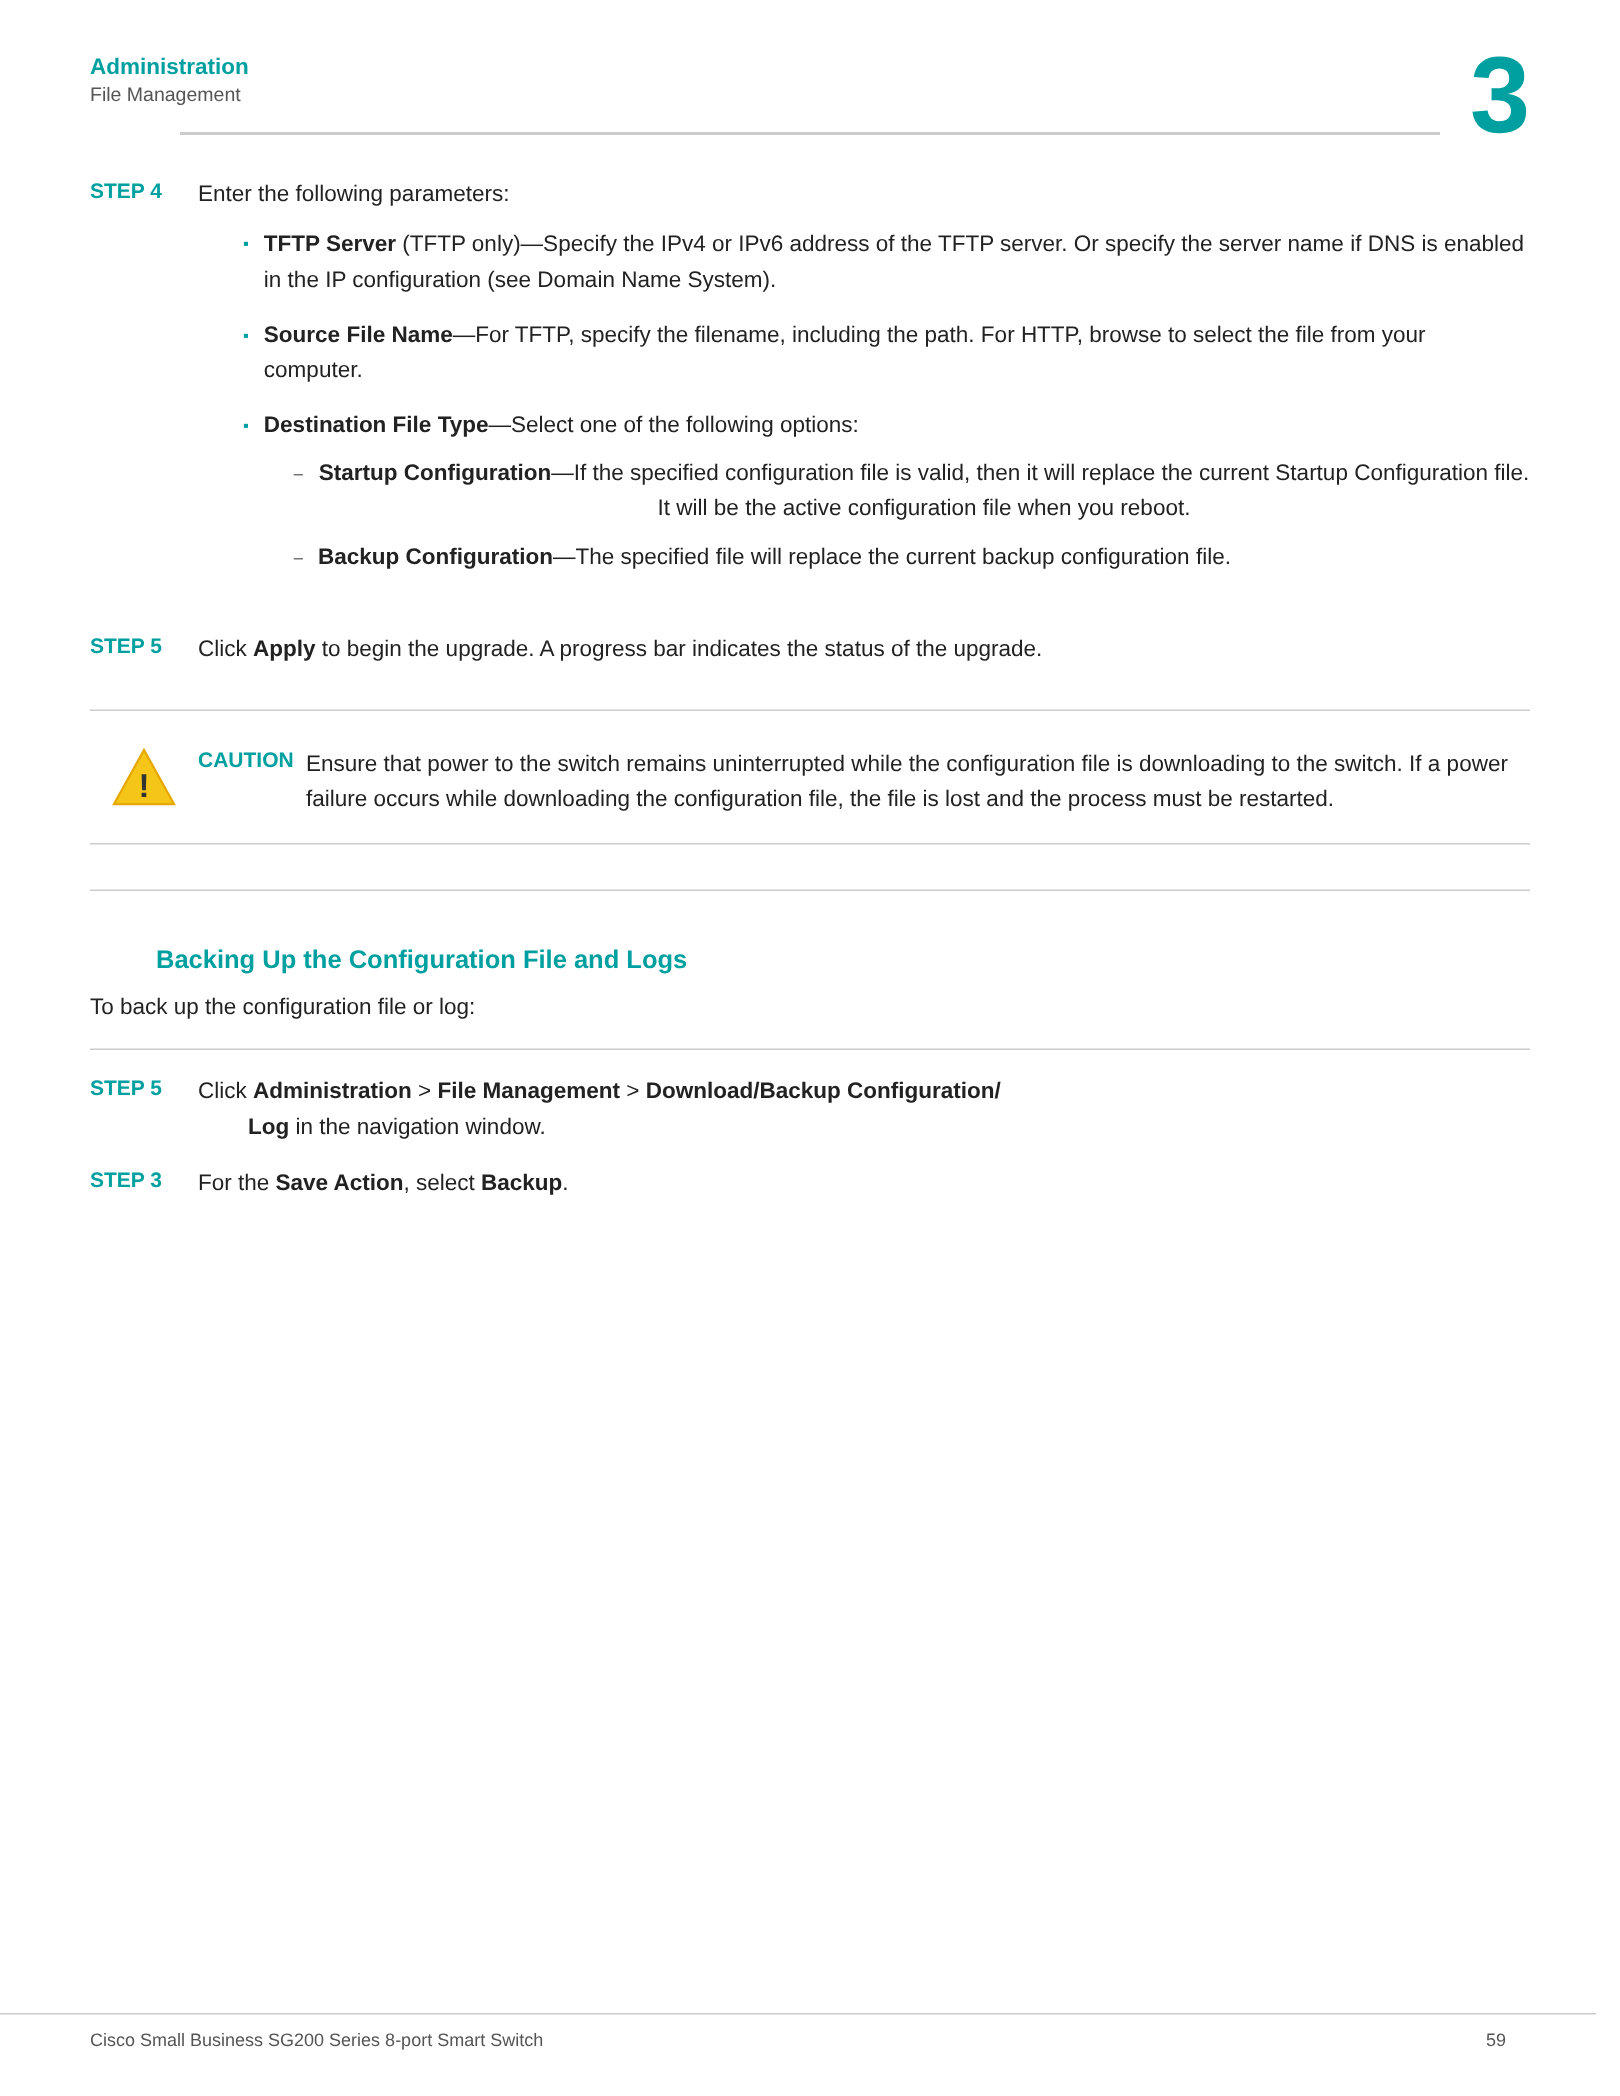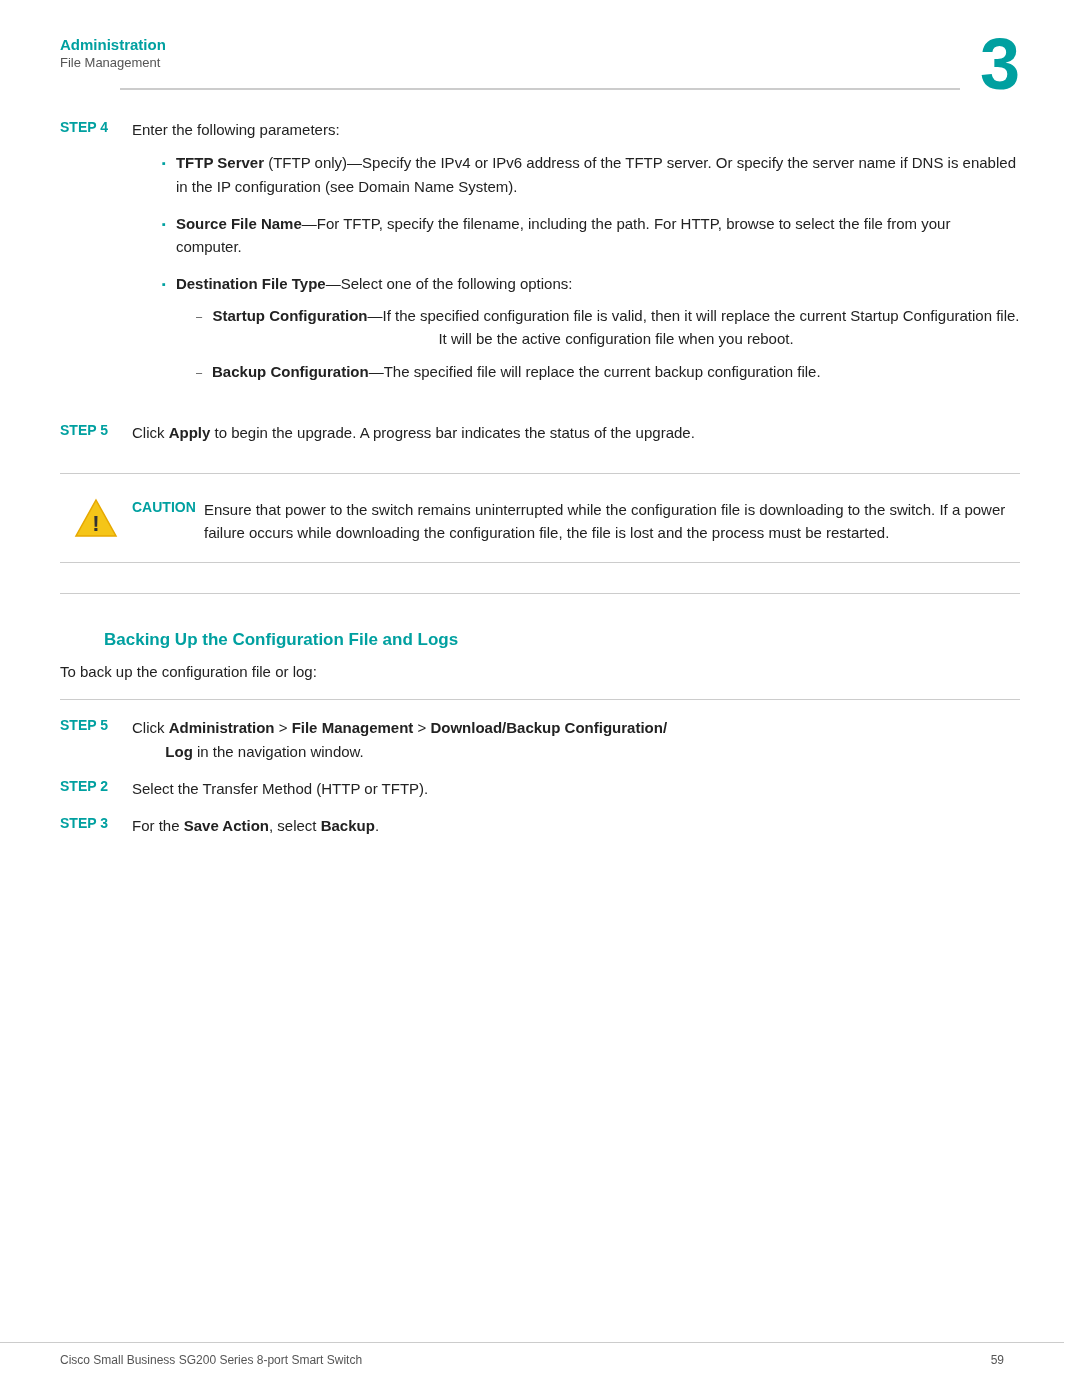--- a/index.html
+++ b/index.html
@@ -271,24 +271,20 @@
 
     <hr class="section-divider">
 
     <div class="step-row">
       <div class="step-label">STEP  5</div>
       <div class="step-content">
         <span>Click </span><b>Administration</b><span> &gt; </span><b>File Management</b><span> &gt; </span><b>Download/Backup Configuration/<br>&nbsp;&nbsp;&nbsp;&nbsp;&nbsp;&nbsp;&nbsp;&nbsp;Log</b><span> in the navigation window.</span>
       </div>
     </div>
 
-    <div class="step-row">
-      <div class="step-label">STEP  2</div>
-      <div class="step-content">Select the Transfer Method (HTTP or TFTP).</div>
-    </div>
 
     <div class="step-row">
       <div class="step-label">STEP  3</div>
       <div class="step-content">
         <span>For the </span><b>Save Action</b><span>, select </span><b>Backup</b><span>.</span>
       </div>
     </div>
 
   </div>
 

